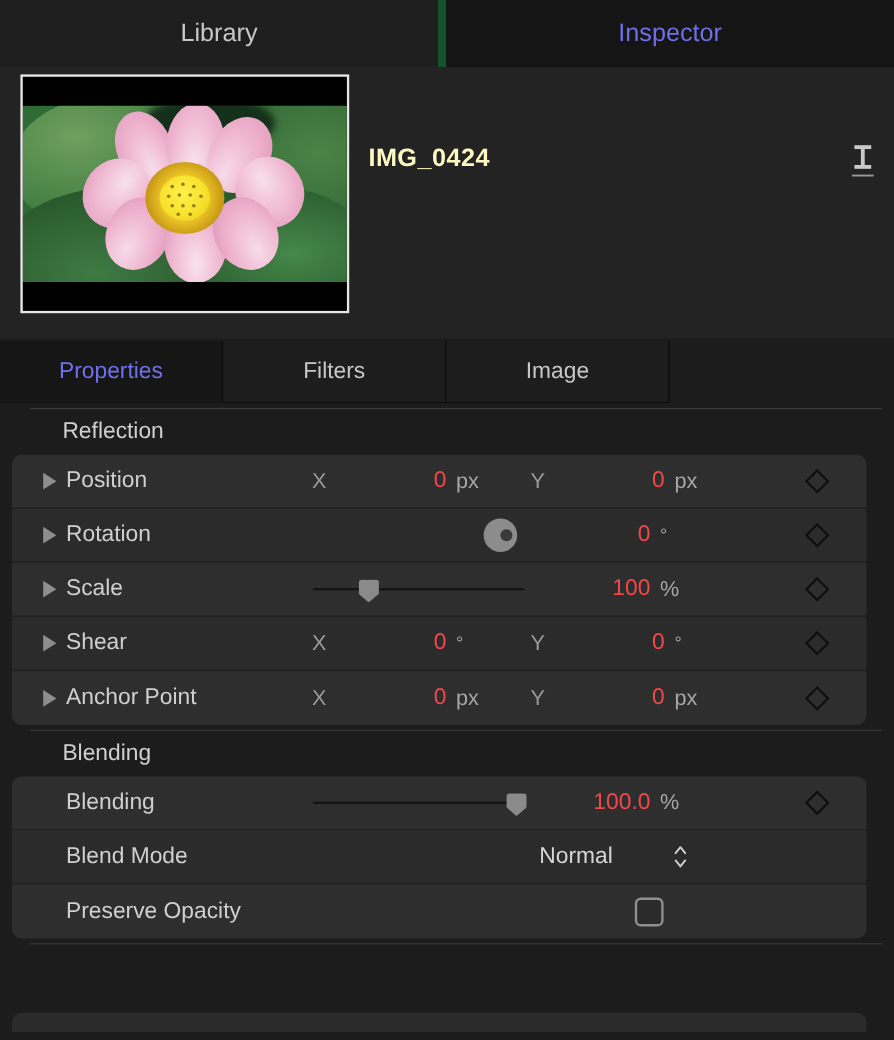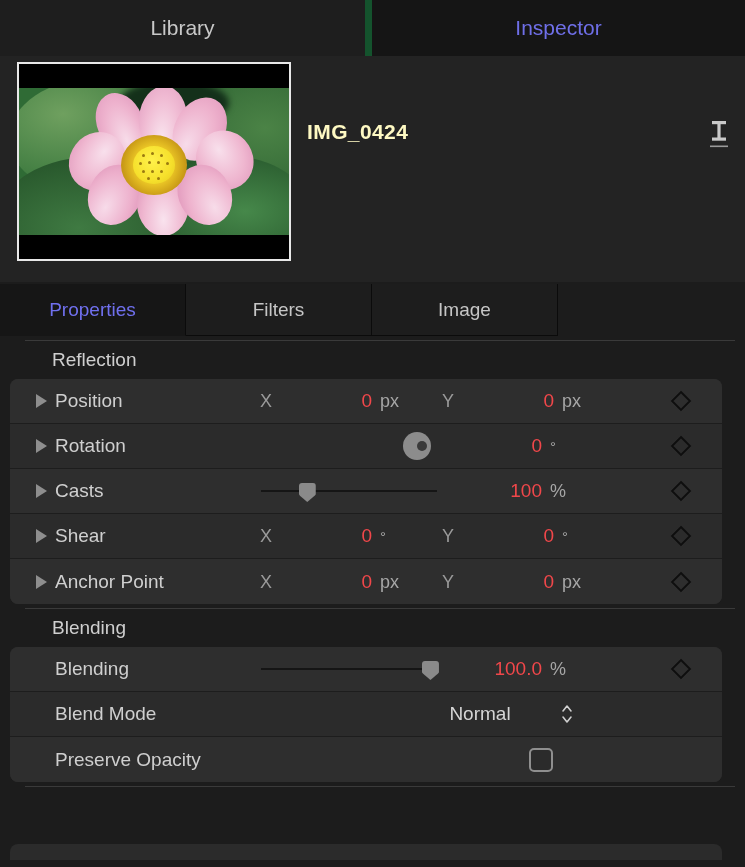--- a/index.html
+++ b/index.html
@@ -220,21 +220,21 @@
         <div class="unit center1 deg">°</div>
         <div class="kf">
           <svg width="22" height="22" viewBox="0 0 22 22">
               <path d="M11 2 L20 11 L11 20 L2 11 Z" fill="none" stroke="#0e0e0e" stroke-width="1.8"></path>
             </svg>
         </div>
       </div>
 
       <div class="row">
         <div class="disc"></div>
-        <div class="row-label">Casts</div>
+        <div class="row-label">Scale</div>
         <div class="slider">
           <div class="track"></div>
           <div class="thumb" id="scale-thumb" style="left: 26%;"></div>
         </div>
         <div class="val center1">100</div>
         <div class="unit center1">%</div>
         <div class="kf">
           <svg width="22" height="22" viewBox="0 0 22 22">
               <path d="M11 2 L20 11 L11 20 L2 11 Z" fill="none" stroke="#0e0e0e" stroke-width="1.8"></path>
             </svg>

